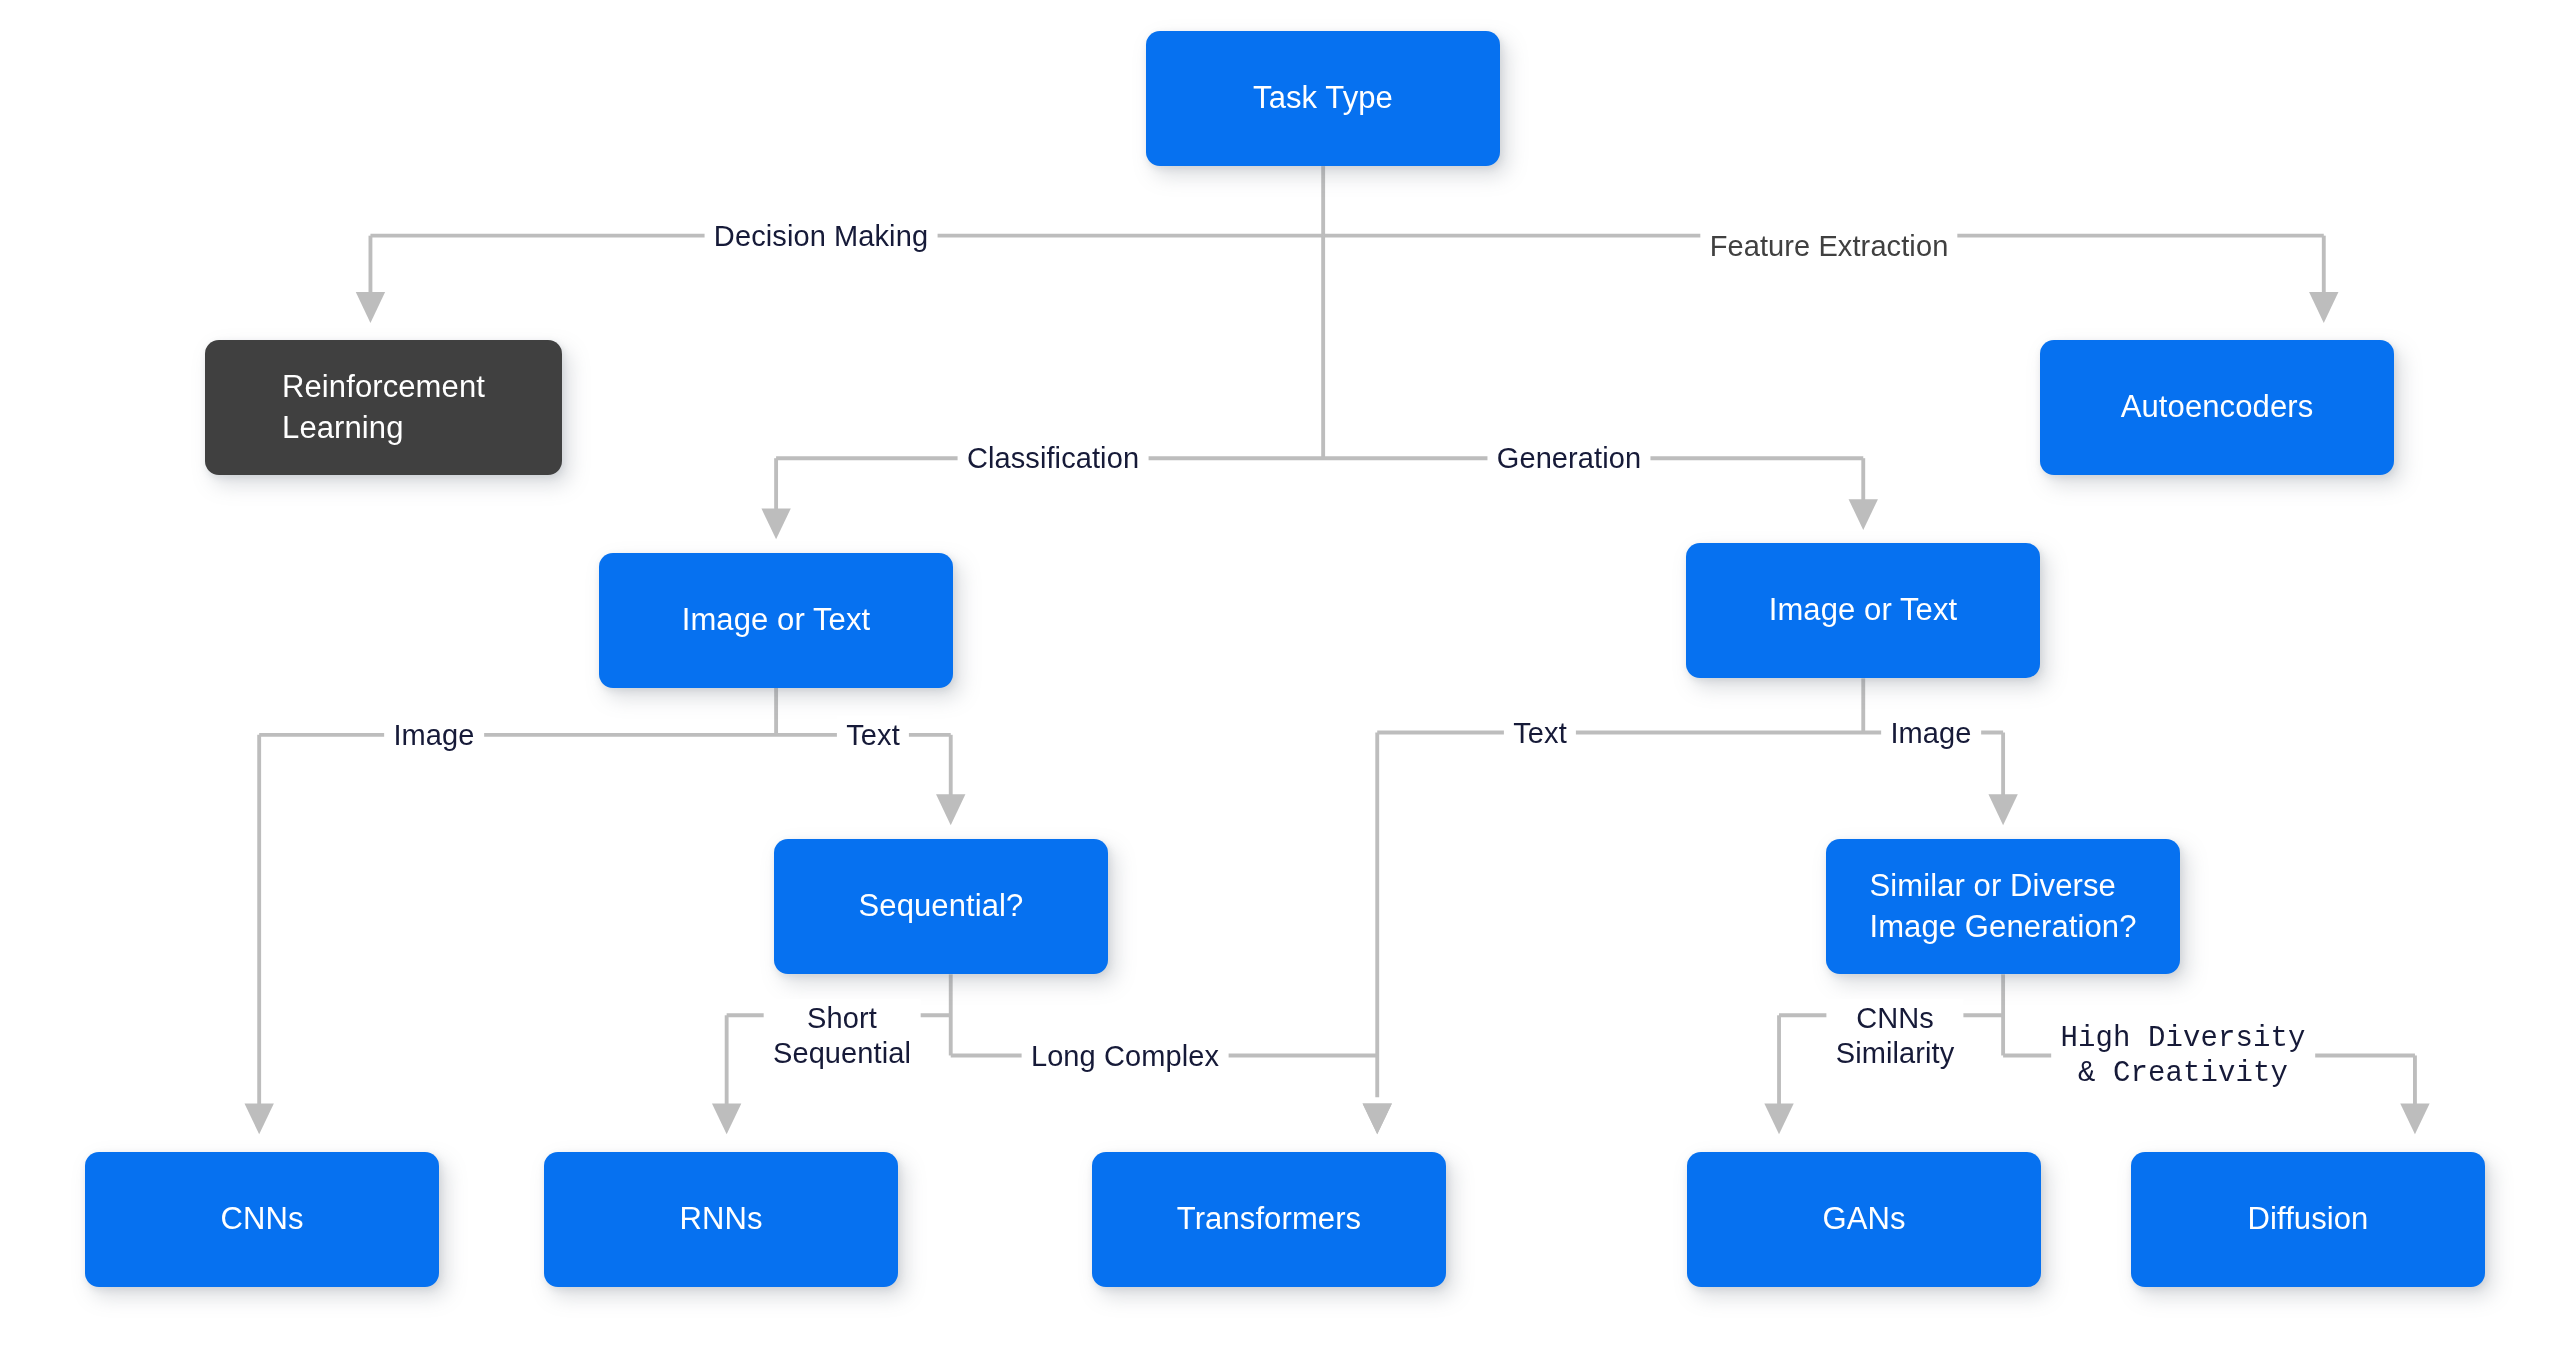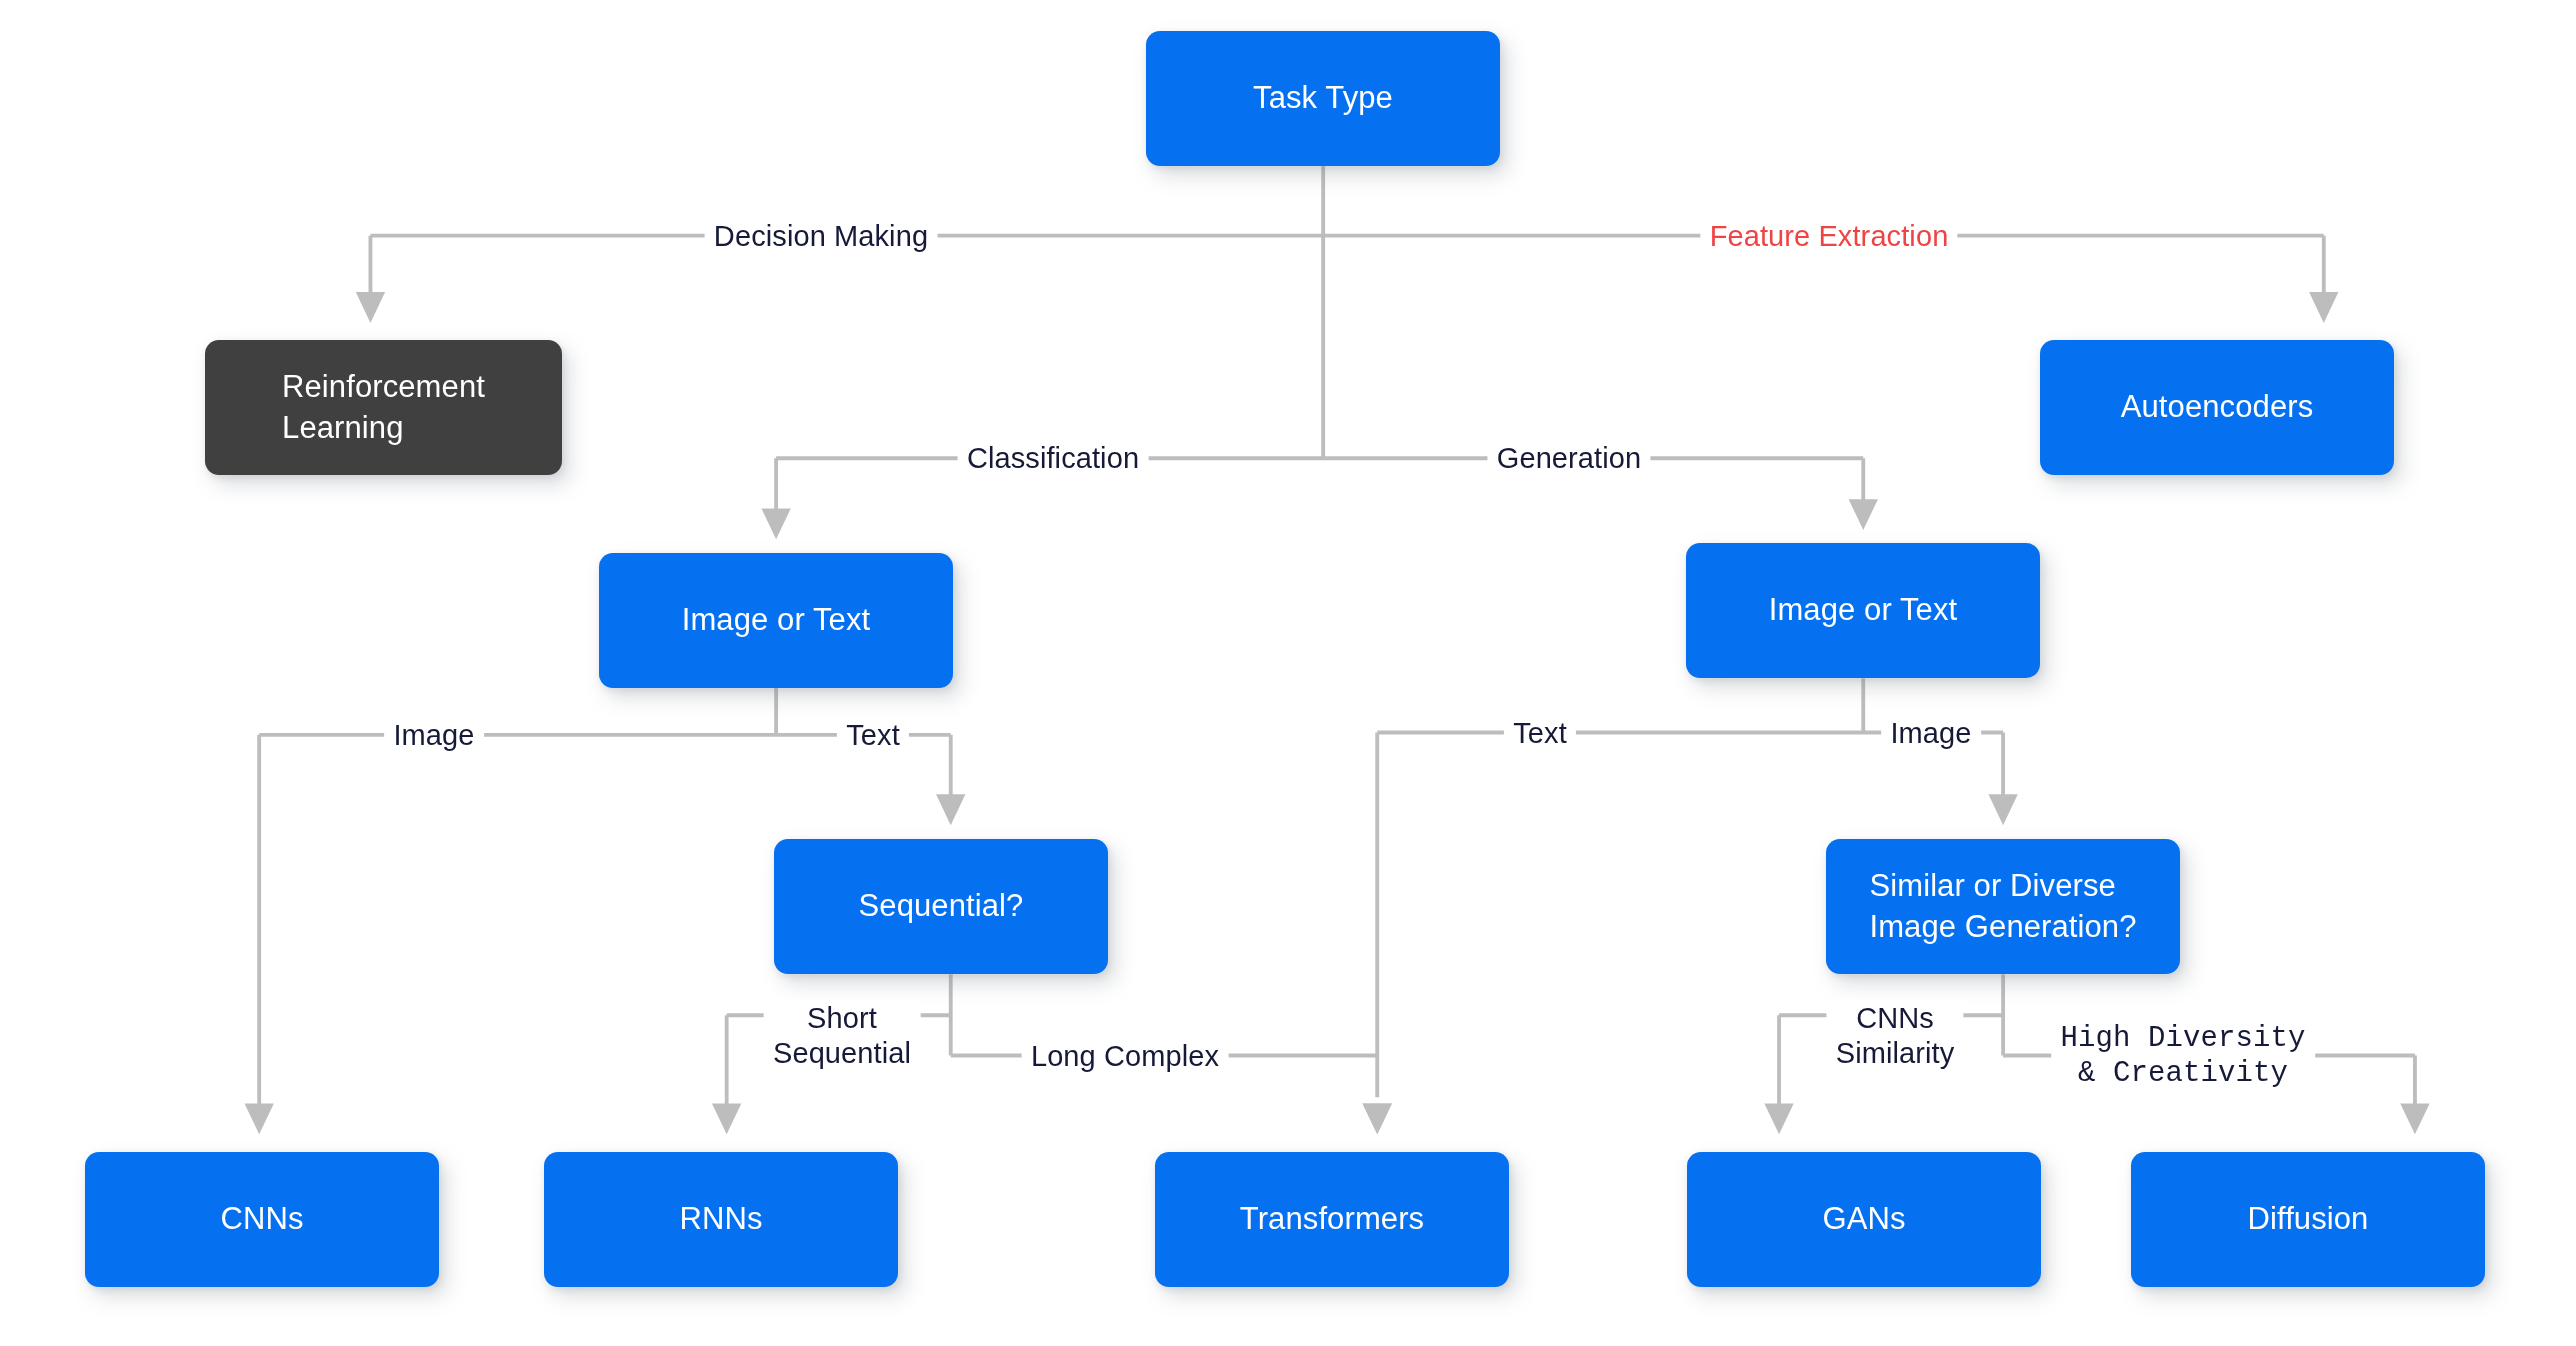--- a/index.html
+++ b/index.html
@@ -115,27 +115,27 @@
       <div class="node" style="left: 205px; top: 340px; width: 357px; height: 135px; background: #404040; color: rgb(255, 255, 255);"><span>Reinforcement
 Learning</span></div>
       <div class="node" style="left: 2040px; top: 340px; width: 354px; height: 135px; background: rgb(6, 113, 240); color: rgb(255, 255, 255);"><span>Autoencoders</span></div>
       <div class="node" style="left: 599px; top: 553px; width: 354px; height: 135px; background: rgb(6, 113, 240); color: rgb(255, 255, 255);"><span>Image or Text</span></div>
       <div class="node" style="left: 1686px; top: 543px; width: 354px; height: 135px; background: rgb(6, 113, 240); color: rgb(255, 255, 255);"><span>Image or Text</span></div>
       <div class="node" style="left: 774px; top: 839px; width: 334px; height: 135px; background: rgb(6, 113, 240); color: rgb(255, 255, 255);"><span>Sequential?</span></div>
       <div class="node" style="left: 1826px; top: 839px; width: 354px; height: 135px; background: rgb(6, 113, 240); color: rgb(255, 255, 255);"><span>Similar or Diverse
 Image Generation?</span></div>
       <div class="node" style="left: 85px; top: 1152px; width: 354px; height: 135px; background: rgb(6, 113, 240); color: rgb(255, 255, 255);"><span>CNNs</span></div>
       <div class="node" style="left: 544px; top: 1152px; width: 354px; height: 135px; background: rgb(6, 113, 240); color: rgb(255, 255, 255);"><span>RNNs</span></div>
-      <div class="node" style="left: 1155px; top: 1152px; width: 354px; height: 135px; background: rgb(6, 113, 240); color: rgb(255, 255, 255);"><span>Transformers</span></div>
+      <div class="node" style="left: 1092px; top: 1152px; width: 354px; height: 135px; background: rgb(6, 113, 240); color: rgb(255, 255, 255);"><span>Transformers</span></div>
       <div class="node" style="left: 1687px; top: 1152px; width: 354px; height: 135px; background: rgb(6, 113, 240); color: rgb(255, 255, 255);"><span>GANs</span></div>
       <div class="node" style="left: 2131px; top: 1152px; width: 354px; height: 135px; background: rgb(6, 113, 240); color: rgb(255, 255, 255);"><span>Diffusion</span></div>
     </div>
   <div id="label-layer">
       <div class="edge-label" style="left: 821px; top: 236px; color: rgb(22, 26, 56);">Decision Making</div>
-      <div class="edge-label" style="left: 1829px; top: 236px; color: #ef4444;">Feature Extraction</div>
+      <div class="edge-label" style="left: 1829px; top: 246px; color: #404040;">Feature Extraction</div>
       <div class="edge-label" style="left: 1053px; top: 458px; color: rgb(22, 26, 56);">Classification</div>
       <div class="edge-label" style="left: 1569px; top: 458px; color: rgb(22, 26, 56);">Generation</div>
       <div class="edge-label" style="left: 434px; top: 735px; color: rgb(22, 26, 56);">Image</div>
       <div class="edge-label" style="left: 873px; top: 735px; color: rgb(22, 26, 56);">Text</div>
       <div class="edge-label" style="left: 1540px; top: 733px; color: rgb(22, 26, 56);">Text</div>
       <div class="edge-label" style="left: 1931px; top: 733px; color: rgb(22, 26, 56);">Image</div>
       <div class="edge-label" style="left: 842px; top: 1036px; color: rgb(22, 26, 56);">Short
 Sequential</div>
       <div class="edge-label" style="left: 1125px; top: 1056px; color: rgb(22, 26, 56);">Long Complex</div>
       <div class="edge-label" style="left: 1895px; top: 1036px; color: rgb(22, 26, 56);">CNNs

